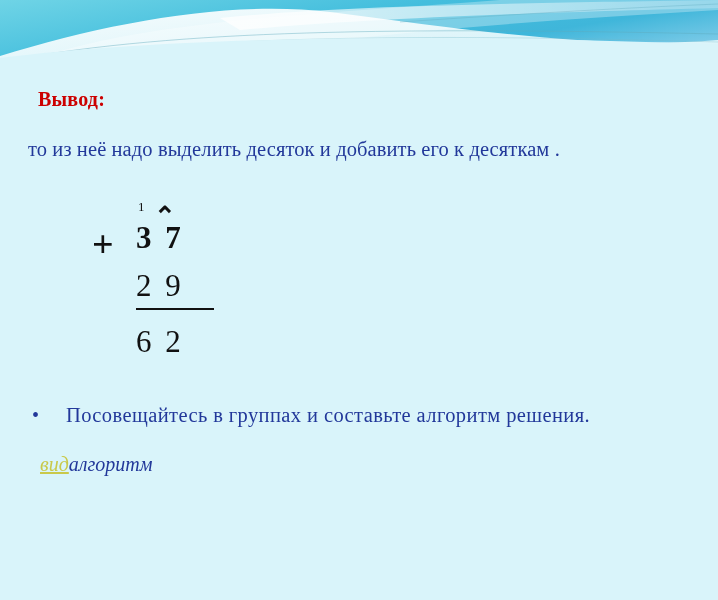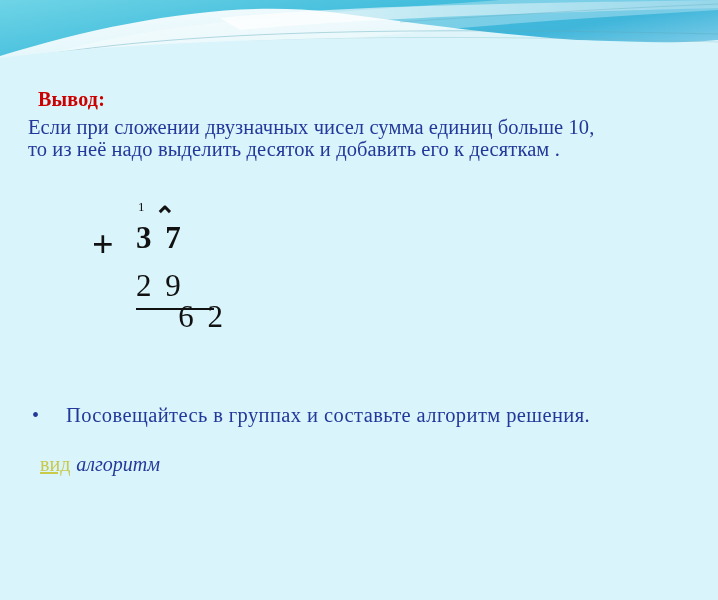--- a/index.html
+++ b/index.html
@@ -93,21 +93,21 @@
     position: absolute;
     left: 44px;
     width: 90px;
     font-size: 31px;
     color: #111;
     line-height: 1;
     letter-spacing: 3px;
   }
   #addend-1 { top: 22px; font-weight: bold; }
   #addend-2 { top: 70px; }
-  #sum-result { top: 101px; text-align: right; }
+  #sum-result { top: 126px; }
   #sum-rule {
     position: absolute;
     left: 44px;
     top: 108px;
     width: 78px;
     height: 2px;
     background: #111;
   }
 
   
@@ -131,28 +131,28 @@
 
   #algorithm-row {
     position: absolute;
     left: 40px;
     top: 453px;
     white-space: nowrap;
   }
   #algorithm-link {
     color: #c9c94a;
     font-size: 20px;
+    font-style: italic;
     text-decoration: underline;
     cursor: pointer;
   }
   #algorithm-label {
     color: #22389a;
     font-size: 20px;
     font-style: italic;
-    margin-left: 6px;
   }
 </style>
 </head>
 <body>
 
 <div id="slide">
 
   <div id="header-band">
     <svg width="718" height="72" viewBox="0 0 718 72" xmlns="http://www.w3.org/2000/svg">
       <defs>
@@ -184,21 +184,20 @@
       <path d="M0,62 C160,32 360,26 718,34" fill="none" stroke="#5fa9bd" stroke-width="0.8" opacity="0.55"></path>
       <path d="M0,66 C170,38 370,32 718,42" fill="none" stroke="#6fb8c9" stroke-width="0.7" opacity="0.45"></path>
       <path d="M400,22 C520,14 620,8 718,4" fill="none" stroke="#5fa9bd" stroke-width="0.7" opacity="0.5"></path>
 
       <path d="M0,58 C180,36 420,34 718,44 L718,72 L0,72 Z" fill="#d9f4fa"></path>
     </svg>
   </div>
 
   <div id="conclusion-title">Вывод:</div>
 
-  <div id="conclusion-line-1" class="conclusion-line">Если при сложении двузначных чисел сумма единиц больше 10,</div>
 
   <div id="conclusion-line-2" class="conclusion-line">то из неё надо выделить десяток и добавить его к десяткам .</div>
 
   <div id="sum-block">
     <div id="plus-sign">+</div>
 
     <div id="carry-one">1</div>
 
     <div id="carry-caret">⌃</div>
 

